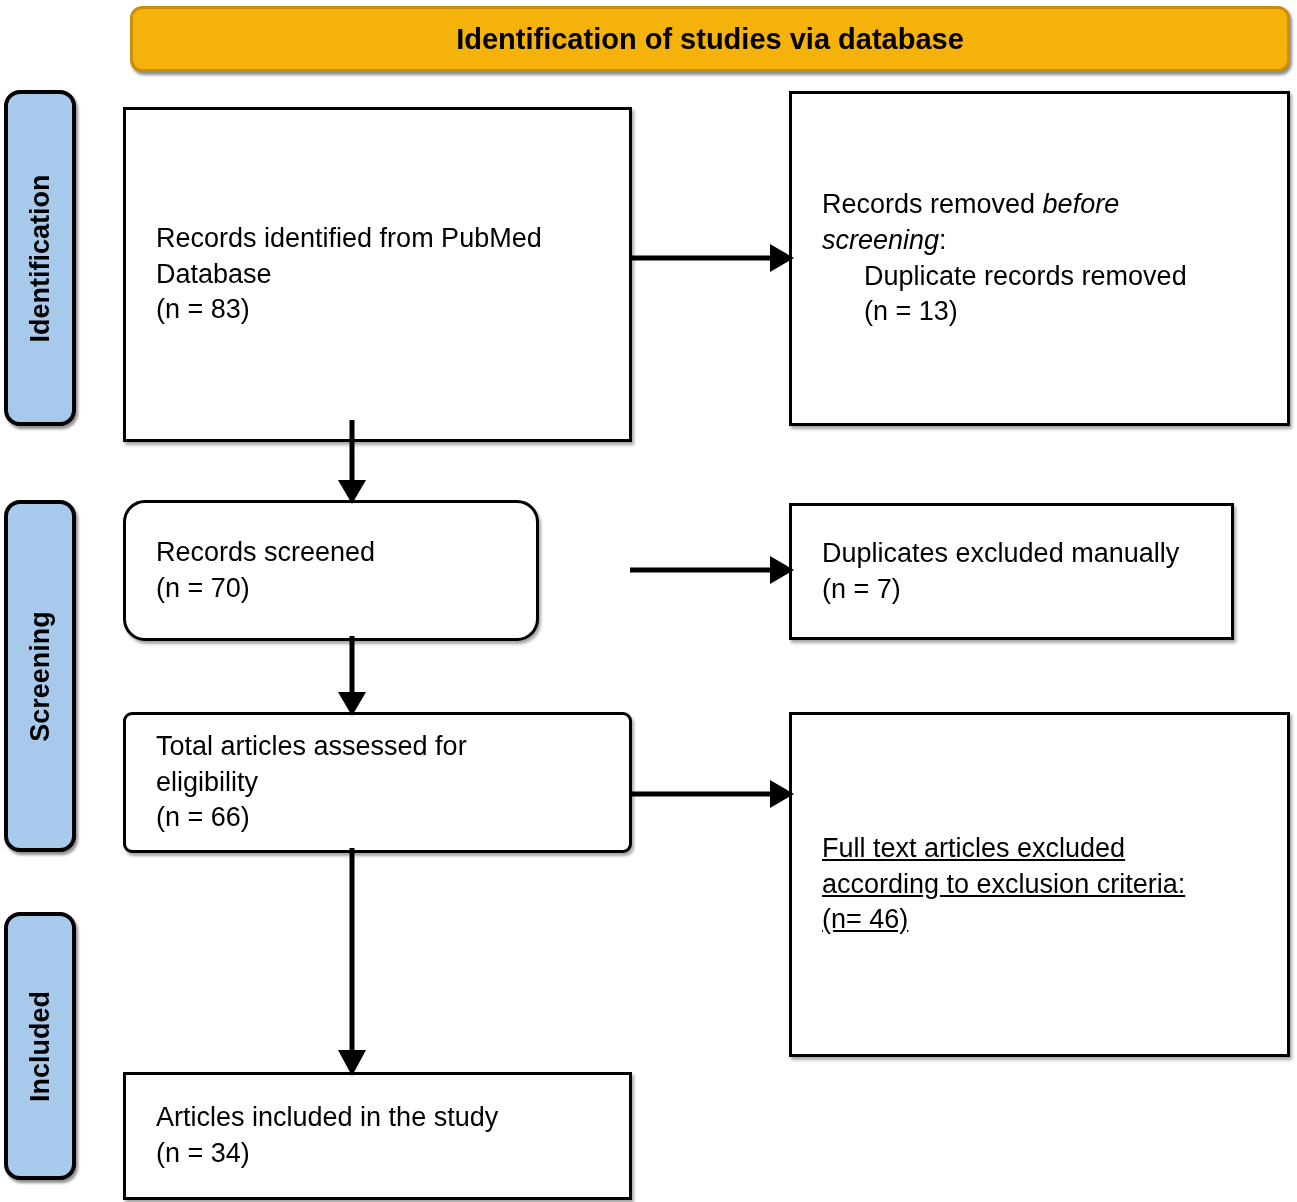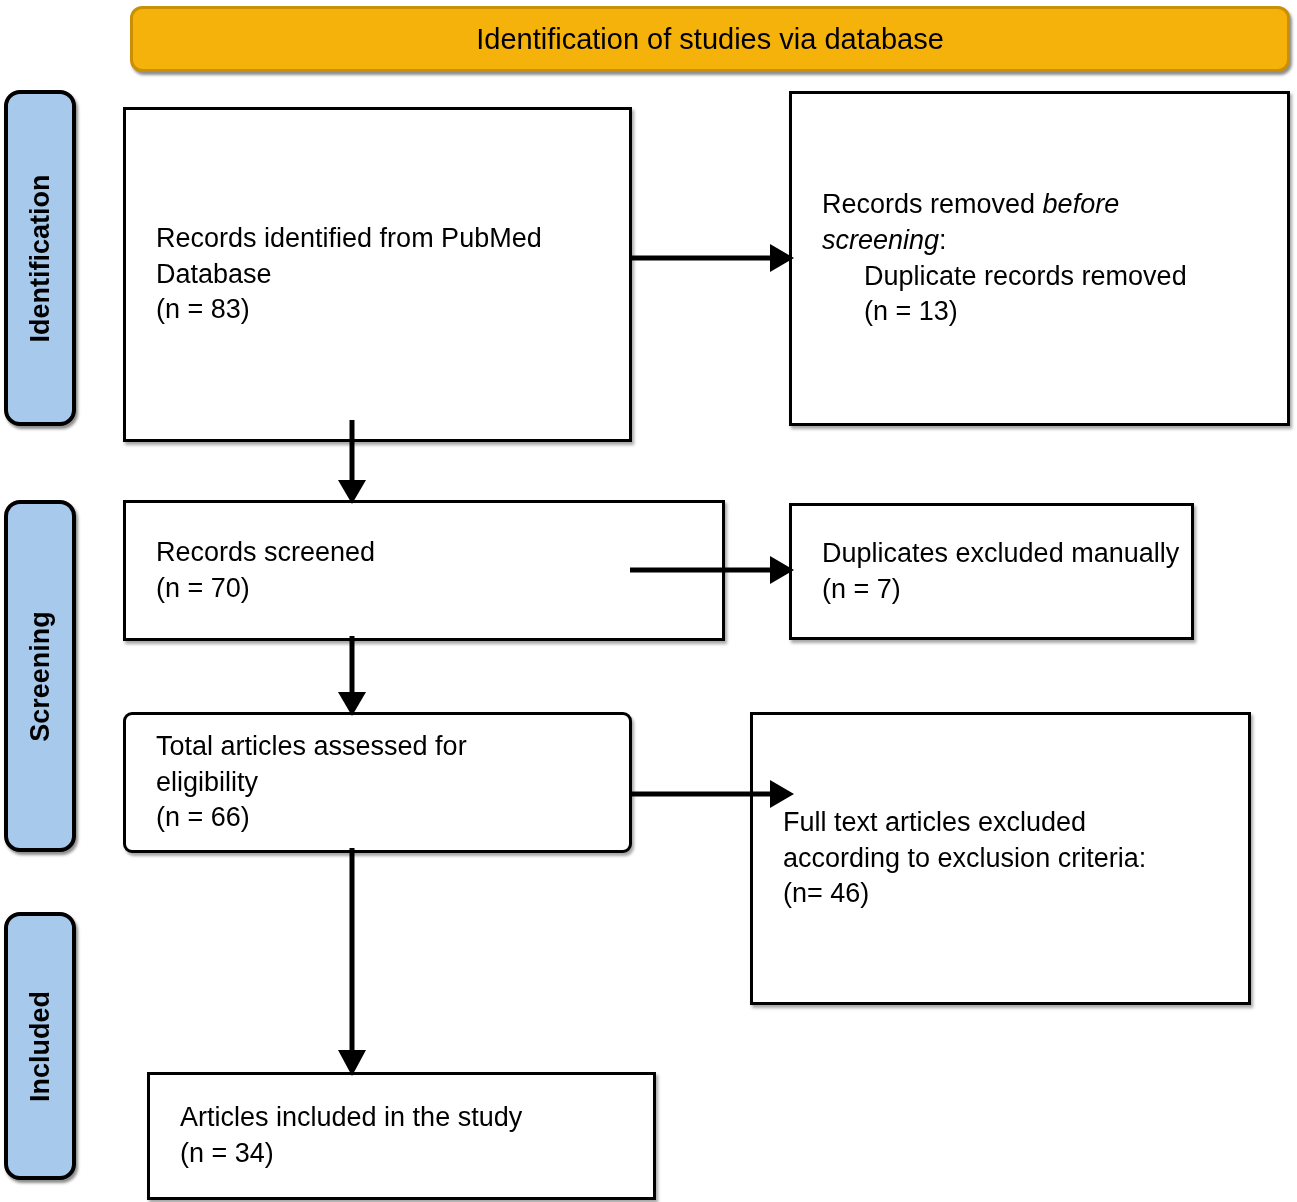--- a/index.html
+++ b/index.html
@@ -29,21 +29,21 @@
     border: 3px solid #c98f06;
     border-radius: 12px;
     box-shadow: 2px 3px 3px rgba(0,0,0,0.45);
     display: flex;
     align-items: center;
     justify-content: center;
     box-sizing: border-box;
   }
   .banner-text {
     font-size: 29px;
-    font-weight: normal;
+    font-weight: bold;
     color: #000000;
     letter-spacing: 0px;
     white-space: nowrap;
   }
 
   
   .phase {
     position: absolute;
     left: 4px;
     width: 72px;
@@ -82,25 +82,25 @@
     padding: 0 0 0 30px;
     font-size: 27px;
     line-height: 1.32;
     color: #000000;
   }
   .box-text .ital { font-style: italic; text-align: center; }
   .box-text .indent { display: block; padding-left: 42px; }
 
   #box-identified   { left: 123px; top: 107px;   width: 509px; height: 335px; }
   #box-removed      { left: 789px; top: 91px;   width: 501px; height: 335px; }
-  #box-screened     { left: 123px; top: 500px;  width: 602px; height: 141px; }
-  #box-dupes        { left: 789px; top: 503px;  width: 405px; height: 137px; }
+  #box-screened     { left: 123px; top: 500px;  width: 416px; height: 141px; border-radius: 22px; }
+  #box-dupes        { left: 789px; top: 503px;  width: 445px; height: 137px; }
   #box-eligibility  { left: 123px; top: 712px;  width: 509px; height: 141px; border-radius: 9px; }
-  #box-fulltext     { left: 750px; top: 712px;  width: 501px; height: 293px; }
-  #box-included     { left: 123px; top: 1072px; width: 509px; height: 128px; margin-left: 24px; }
+  #box-fulltext     { left: 789px; top: 712px;  width: 501px; height: 345px; text-decoration: underline; }
+  #box-included     { left: 123px; top: 1072px; width: 509px; height: 128px; }
 
   
   .conn { position: absolute; }
 
   #arrow-ident-to-removed  { left: 630px; top: 240px; }
   #arrow-screened-to-dupes { left: 630px; top: 552px; }
   #arrow-elig-to-fulltext  { left: 630px; top: 776px; }
 
   #arrow-ident-down   { left: 330px; top: 420px; }
   #arrow-screened-down{ left: 330px; top: 636px; }

